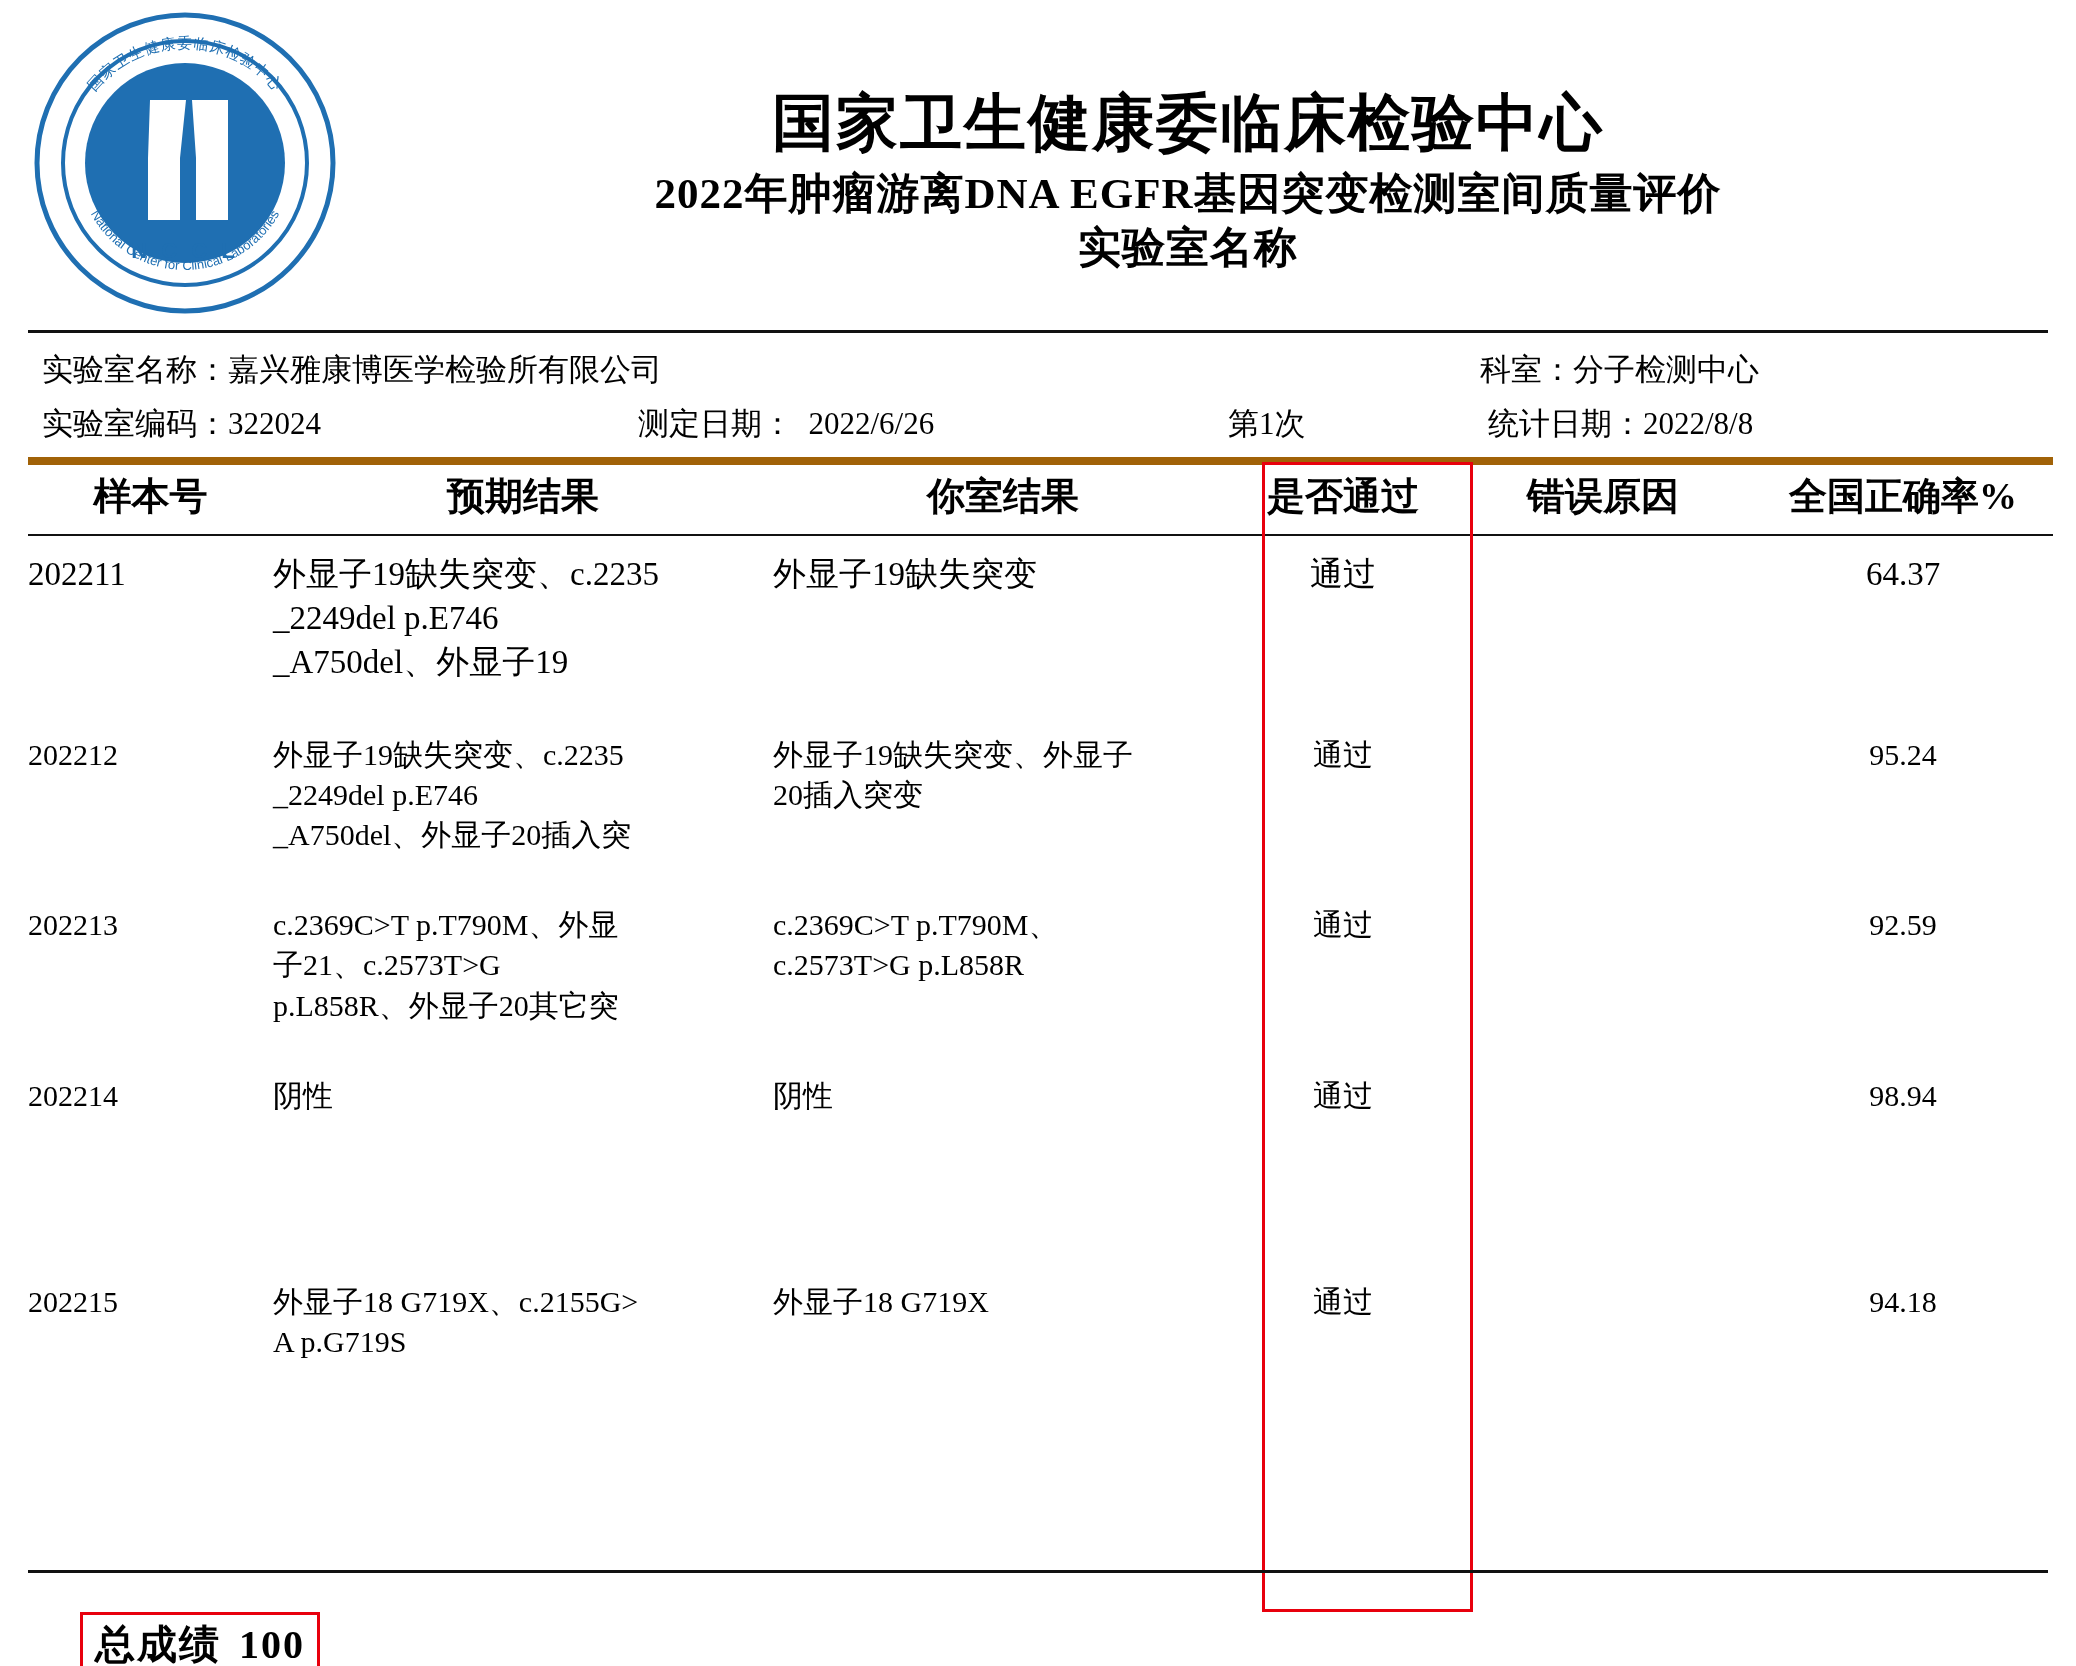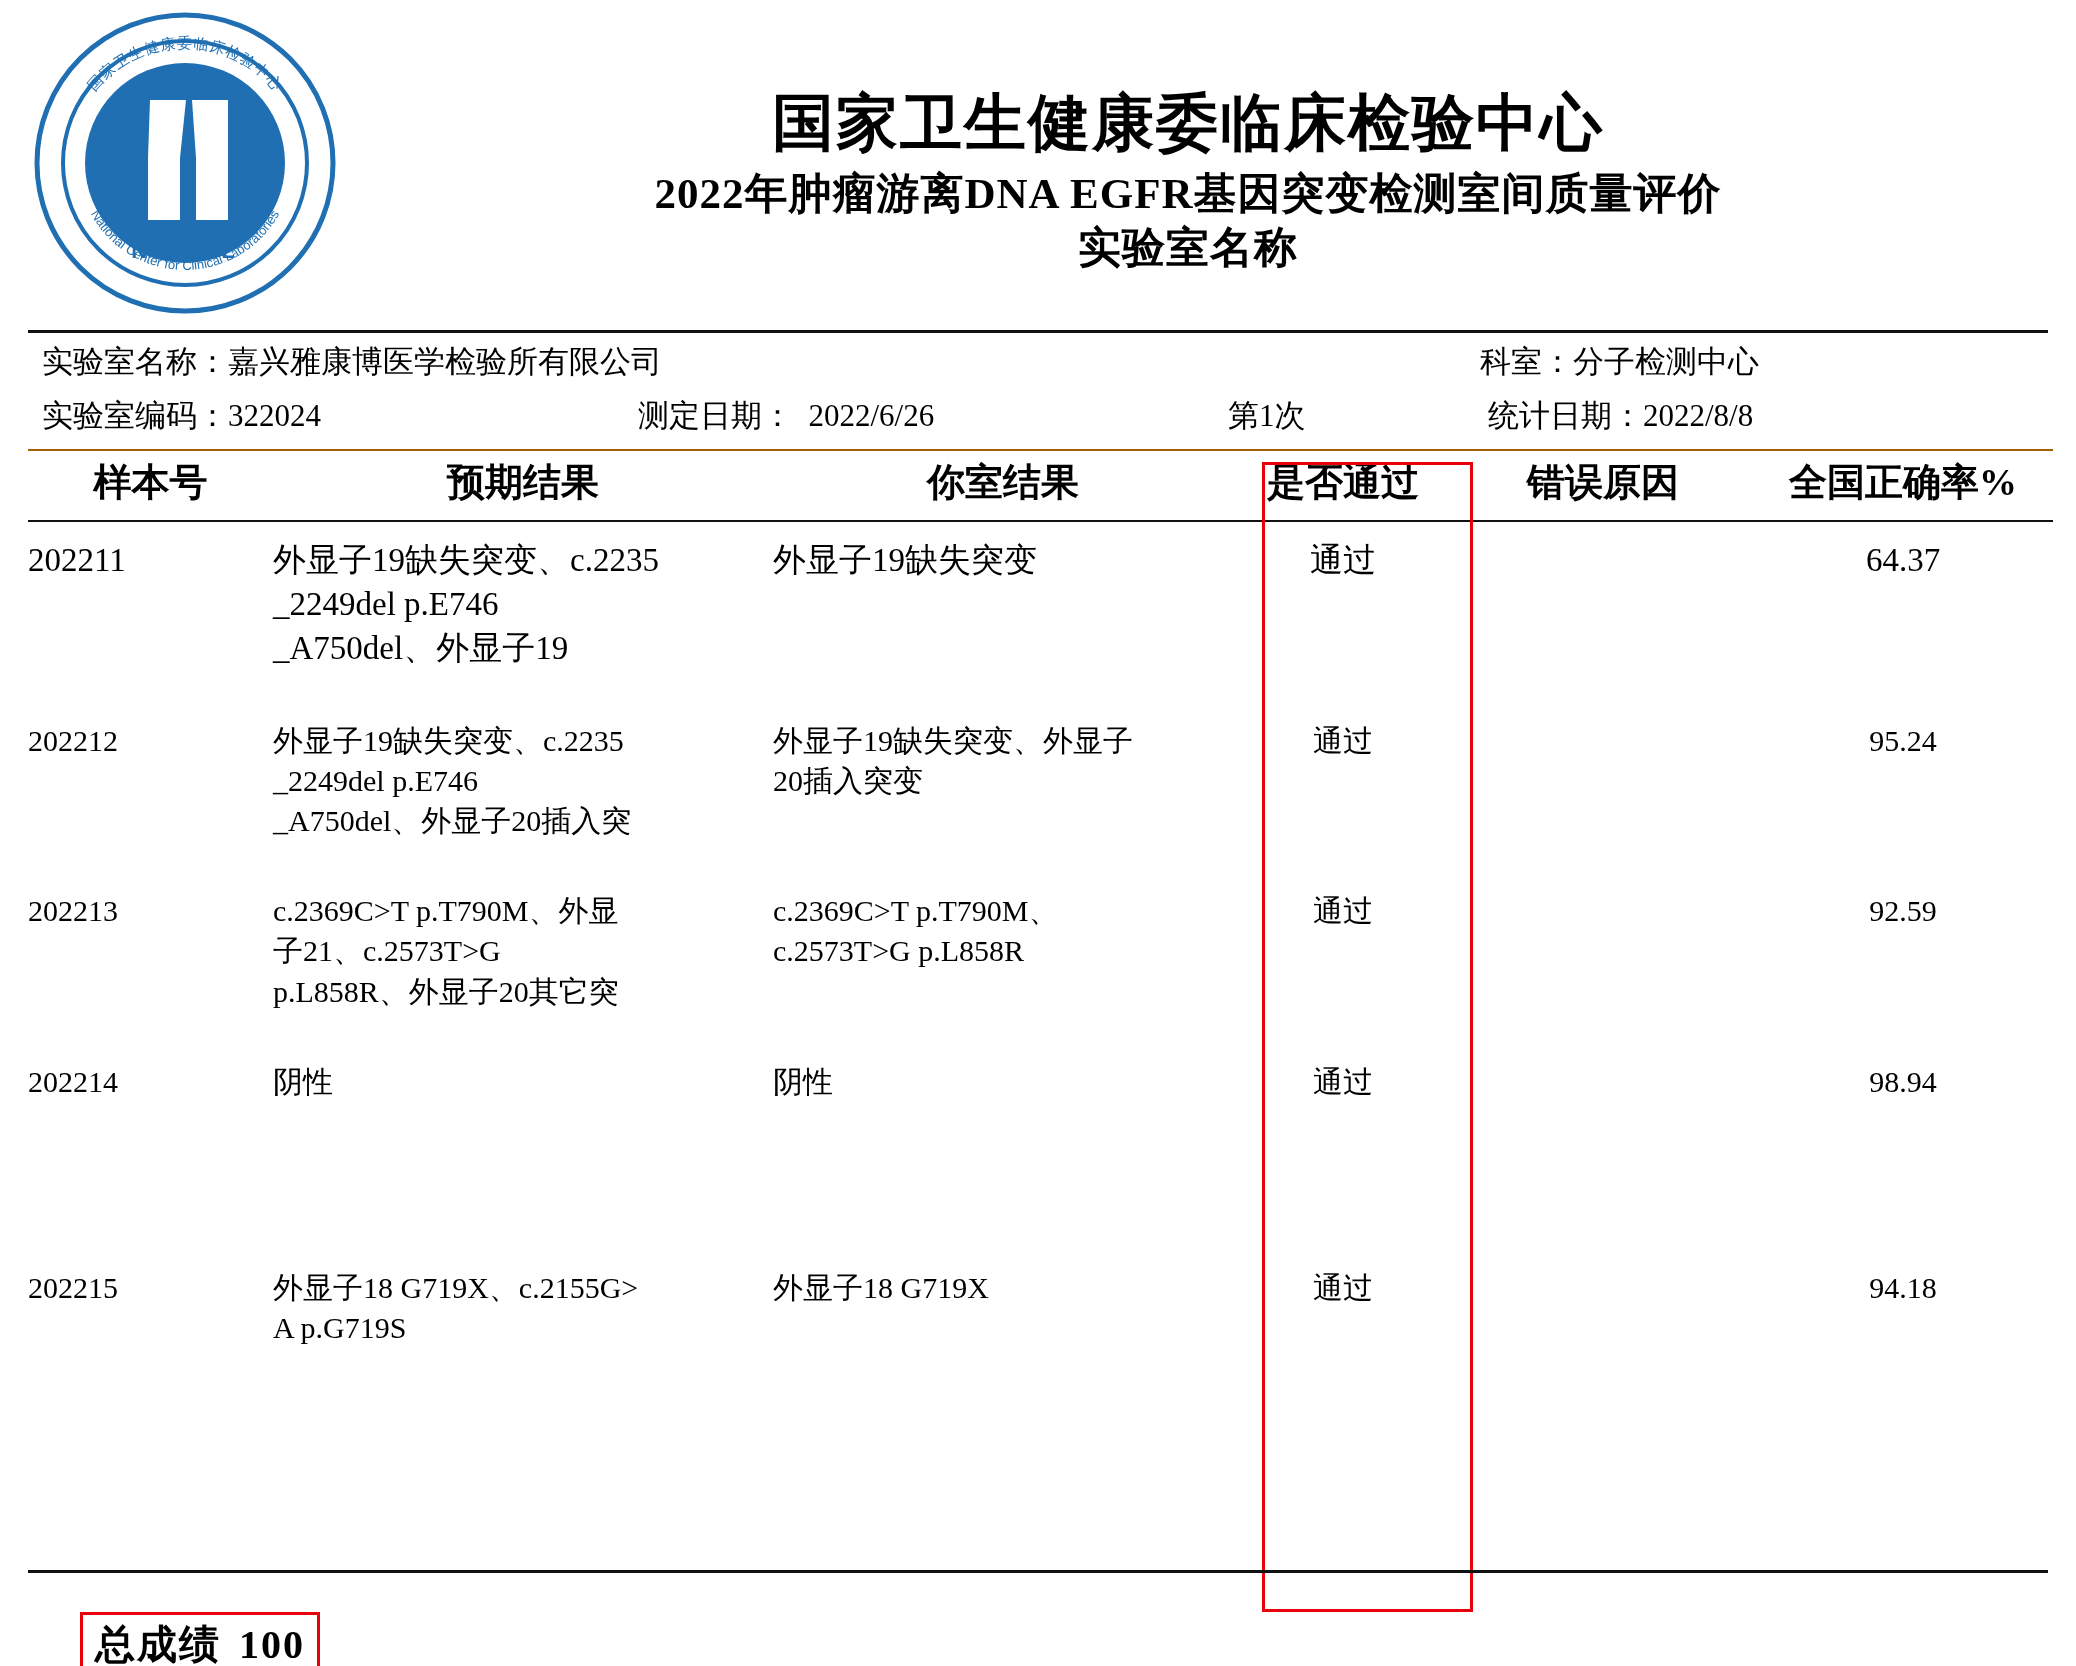--- a/index.html
+++ b/index.html
@@ -60,21 +60,21 @@
     letter-spacing: 1px;
   }
 
   
   .rule {
     border-top: 3px solid #111;
     margin: 0 28px;
   }
   .info {
     margin: 0 28px;
-    padding: 2px 0 6px 0;
+    padding: 10px 0 6px 0;
     font-size: 31px;
   }
   .info-row {
     position: relative;
     height: 54px;
     line-height: 54px;
     white-space: nowrap;
   }
   .info-row .lbl { font-size: 31px; }
   .i-a { position: absolute; left: 14px; }
@@ -95,21 +95,21 @@
     table-layout: fixed;
   }
   table.main th {
     font-size: 38px;
     font-weight: bold;
     padding: 6px 0 12px 0;
     text-align: center;
     font-family: "Liberation Serif", "DejaVu Serif", serif;
   }
   table.main thead tr {
-    border-top: 2px solid #a16207;
+    border-top: 8px solid #a16207;
     border-bottom: 2px solid #111;
   }
   .col-sample { width: 245px; }
   .col-expected { width: 500px; }
   .col-yours { width: 460px; }
   .col-pass { width: 220px; }
   .col-reason { width: 300px; }
   .col-rate { width: 300px; }
 
   table.main td {

